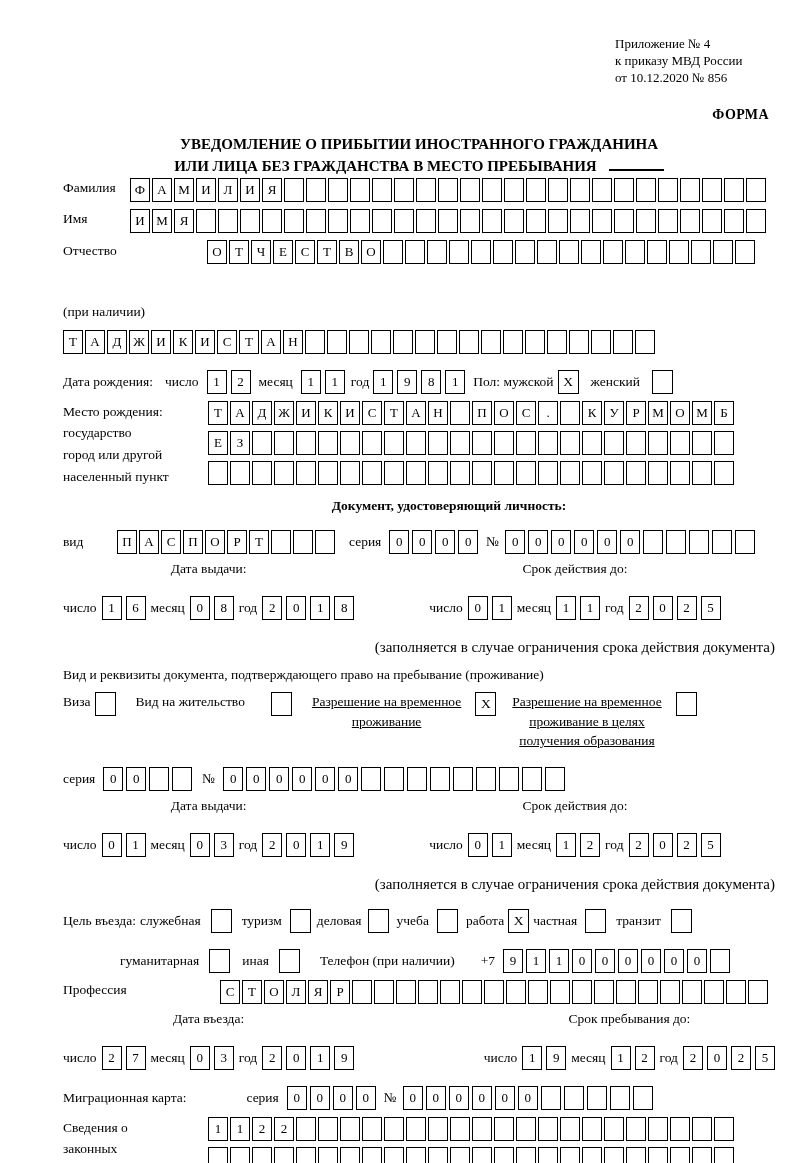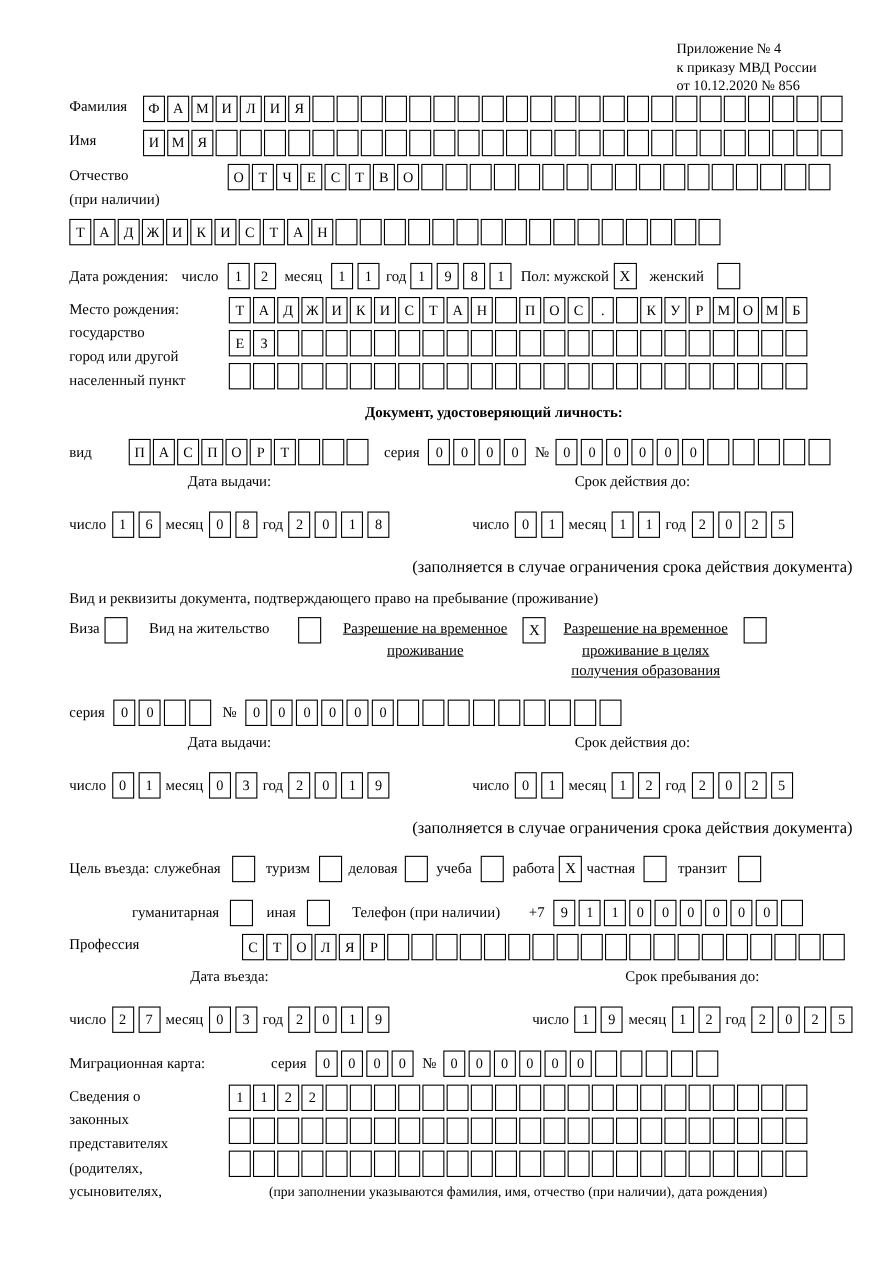--- a/index.html
+++ b/index.html
@@ -17,21 +17,21 @@
 
   
   .title{text-align:center;font-weight:bold;font-size:15px;line-height:1.5;margin-top:6px;}
   .title-blank{display:inline-block;width:55px;border-bottom:2px solid #000;margin-left:12px;height:12px;}
   .section{font-weight:bold;font-size:14px;margin:22px 0 17px;white-space:nowrap;}
 
   
   .frow{display:flex;align-items:flex-start;margin:0 0 7px;}
   .irow{display:flex;align-items:center;margin:16px 0 7px;}
   .flabel{line-height:1.5;flex:none;}
-  .w54{width:54px;} .w67{width:67px;} .w115{width:115px;} .w144{width:144px;} .w145{width:145px;} .w157{width:157px;}
+  .w54{width:54px;} .w67{width:67px;} .w115{width:115px;} .w144{width:144px;gap:40px;} .w145{width:145px;} .w157{width:157px;}
   .stacklbl{display:flex;flex-direction:column;line-height:1.6;flex:none;}
   .stack{display:flex;flex-direction:column;align-items:center;line-height:1.45;flex:none;text-align:center;text-decoration:underline;}
   .colgap>div{margin-bottom:6px;}
 
   .boxes{display:flex;gap:2px;flex:none;}
   .boxes.gap3{gap:3px;} .boxes.gap4{gap:4px;}
   .cell{
     flex:none;width:20px;height:24px;box-sizing:border-box;border:1.6px solid #000;
     display:flex;align-items:center;justify-content:center;font-size:13px;background:#fff;
   }
@@ -60,21 +60,26 @@
 <body>
 
 <div class="page">
 
   <div class="appendix">
     <div>Приложение № 4</div>
     <div>к приказу МВД России</div>
     <div>от 10.12.2020 № 856</div>
   </div>
 
-
+  <div class="forma">ФОРМА</div>
+
+  <div class="title">
+    <div>УВЕДОМЛЕНИЕ О ПРИБЫТИИ ИНОСТРАННОГО ГРАЖДАНИНА</div>
+    <div><span>ИЛИ ЛИЦА БЕЗ ГРАЖДАНСТВА В МЕСТО ПРЕБЫВАНИЯ</span><span class="title-blank"></span></div>
+  </div>
 
 
   <div class="frow">
     <span class="flabel w67">Фамилия</span>
     <span class="boxes">
         <span class="cell">Ф</span>
         <span class="cell">А</span>
         <span class="cell">М</span>
         <span class="cell">И</span>
         <span class="cell">Л</span>

